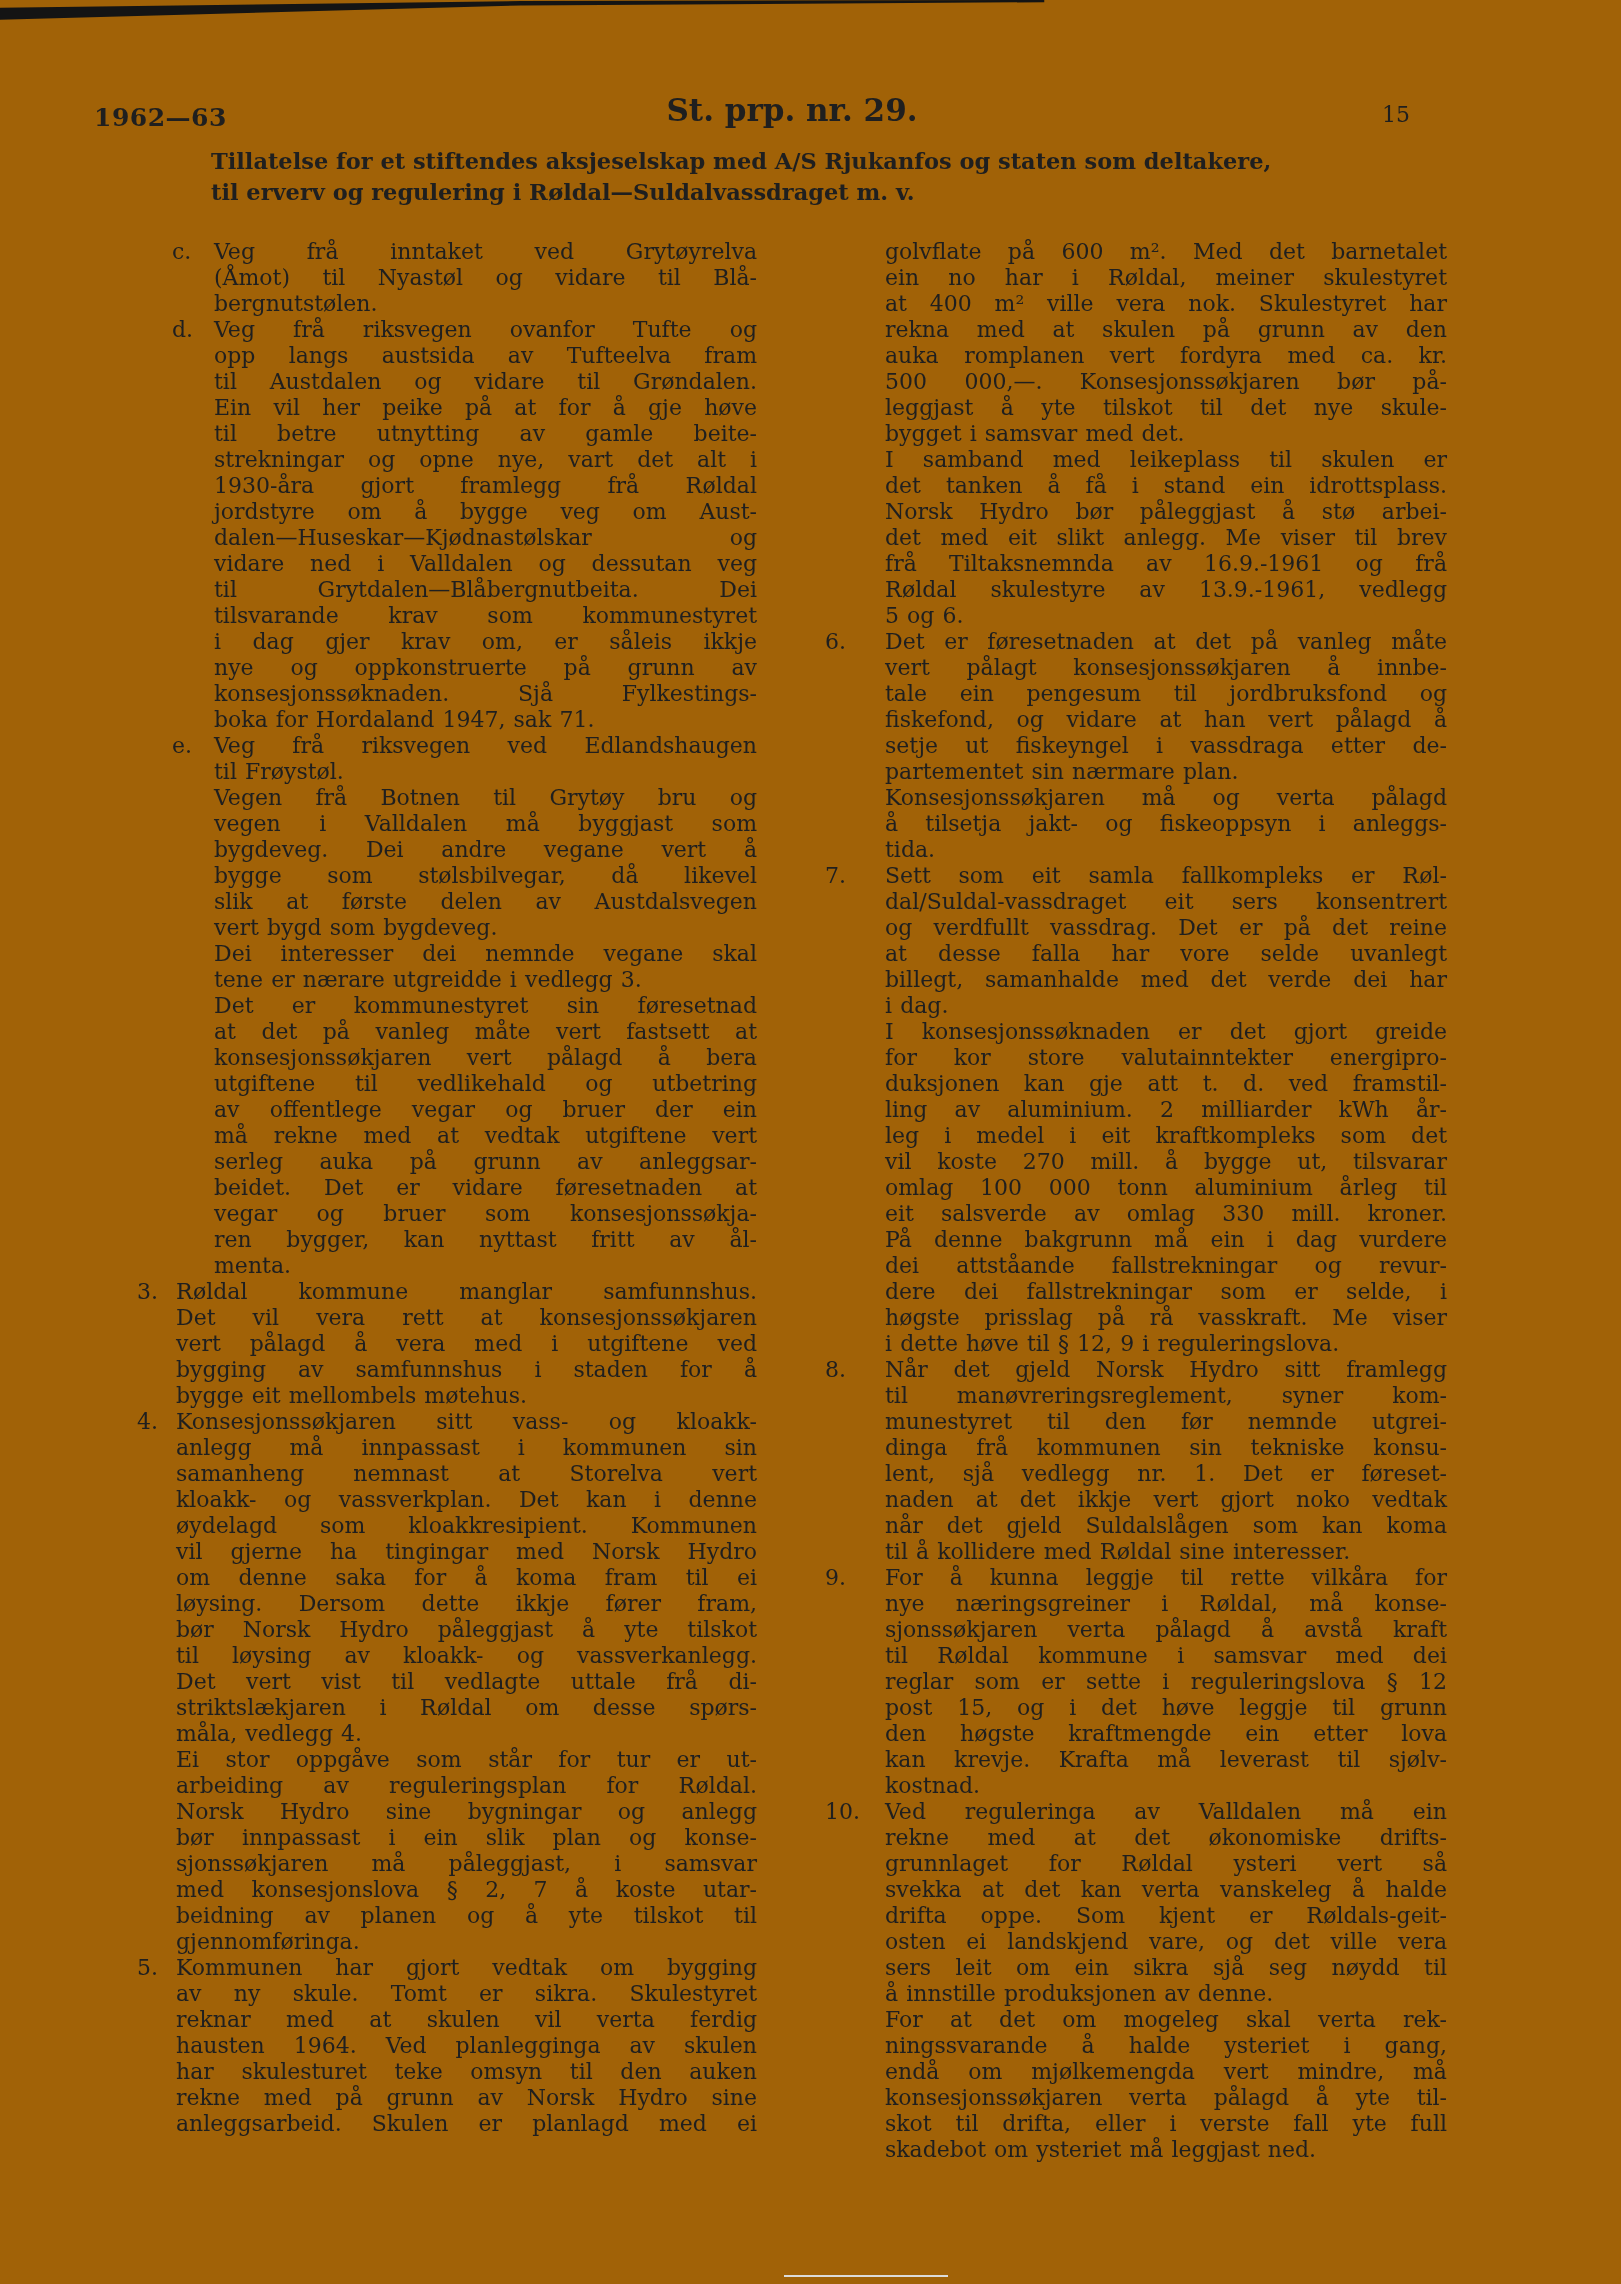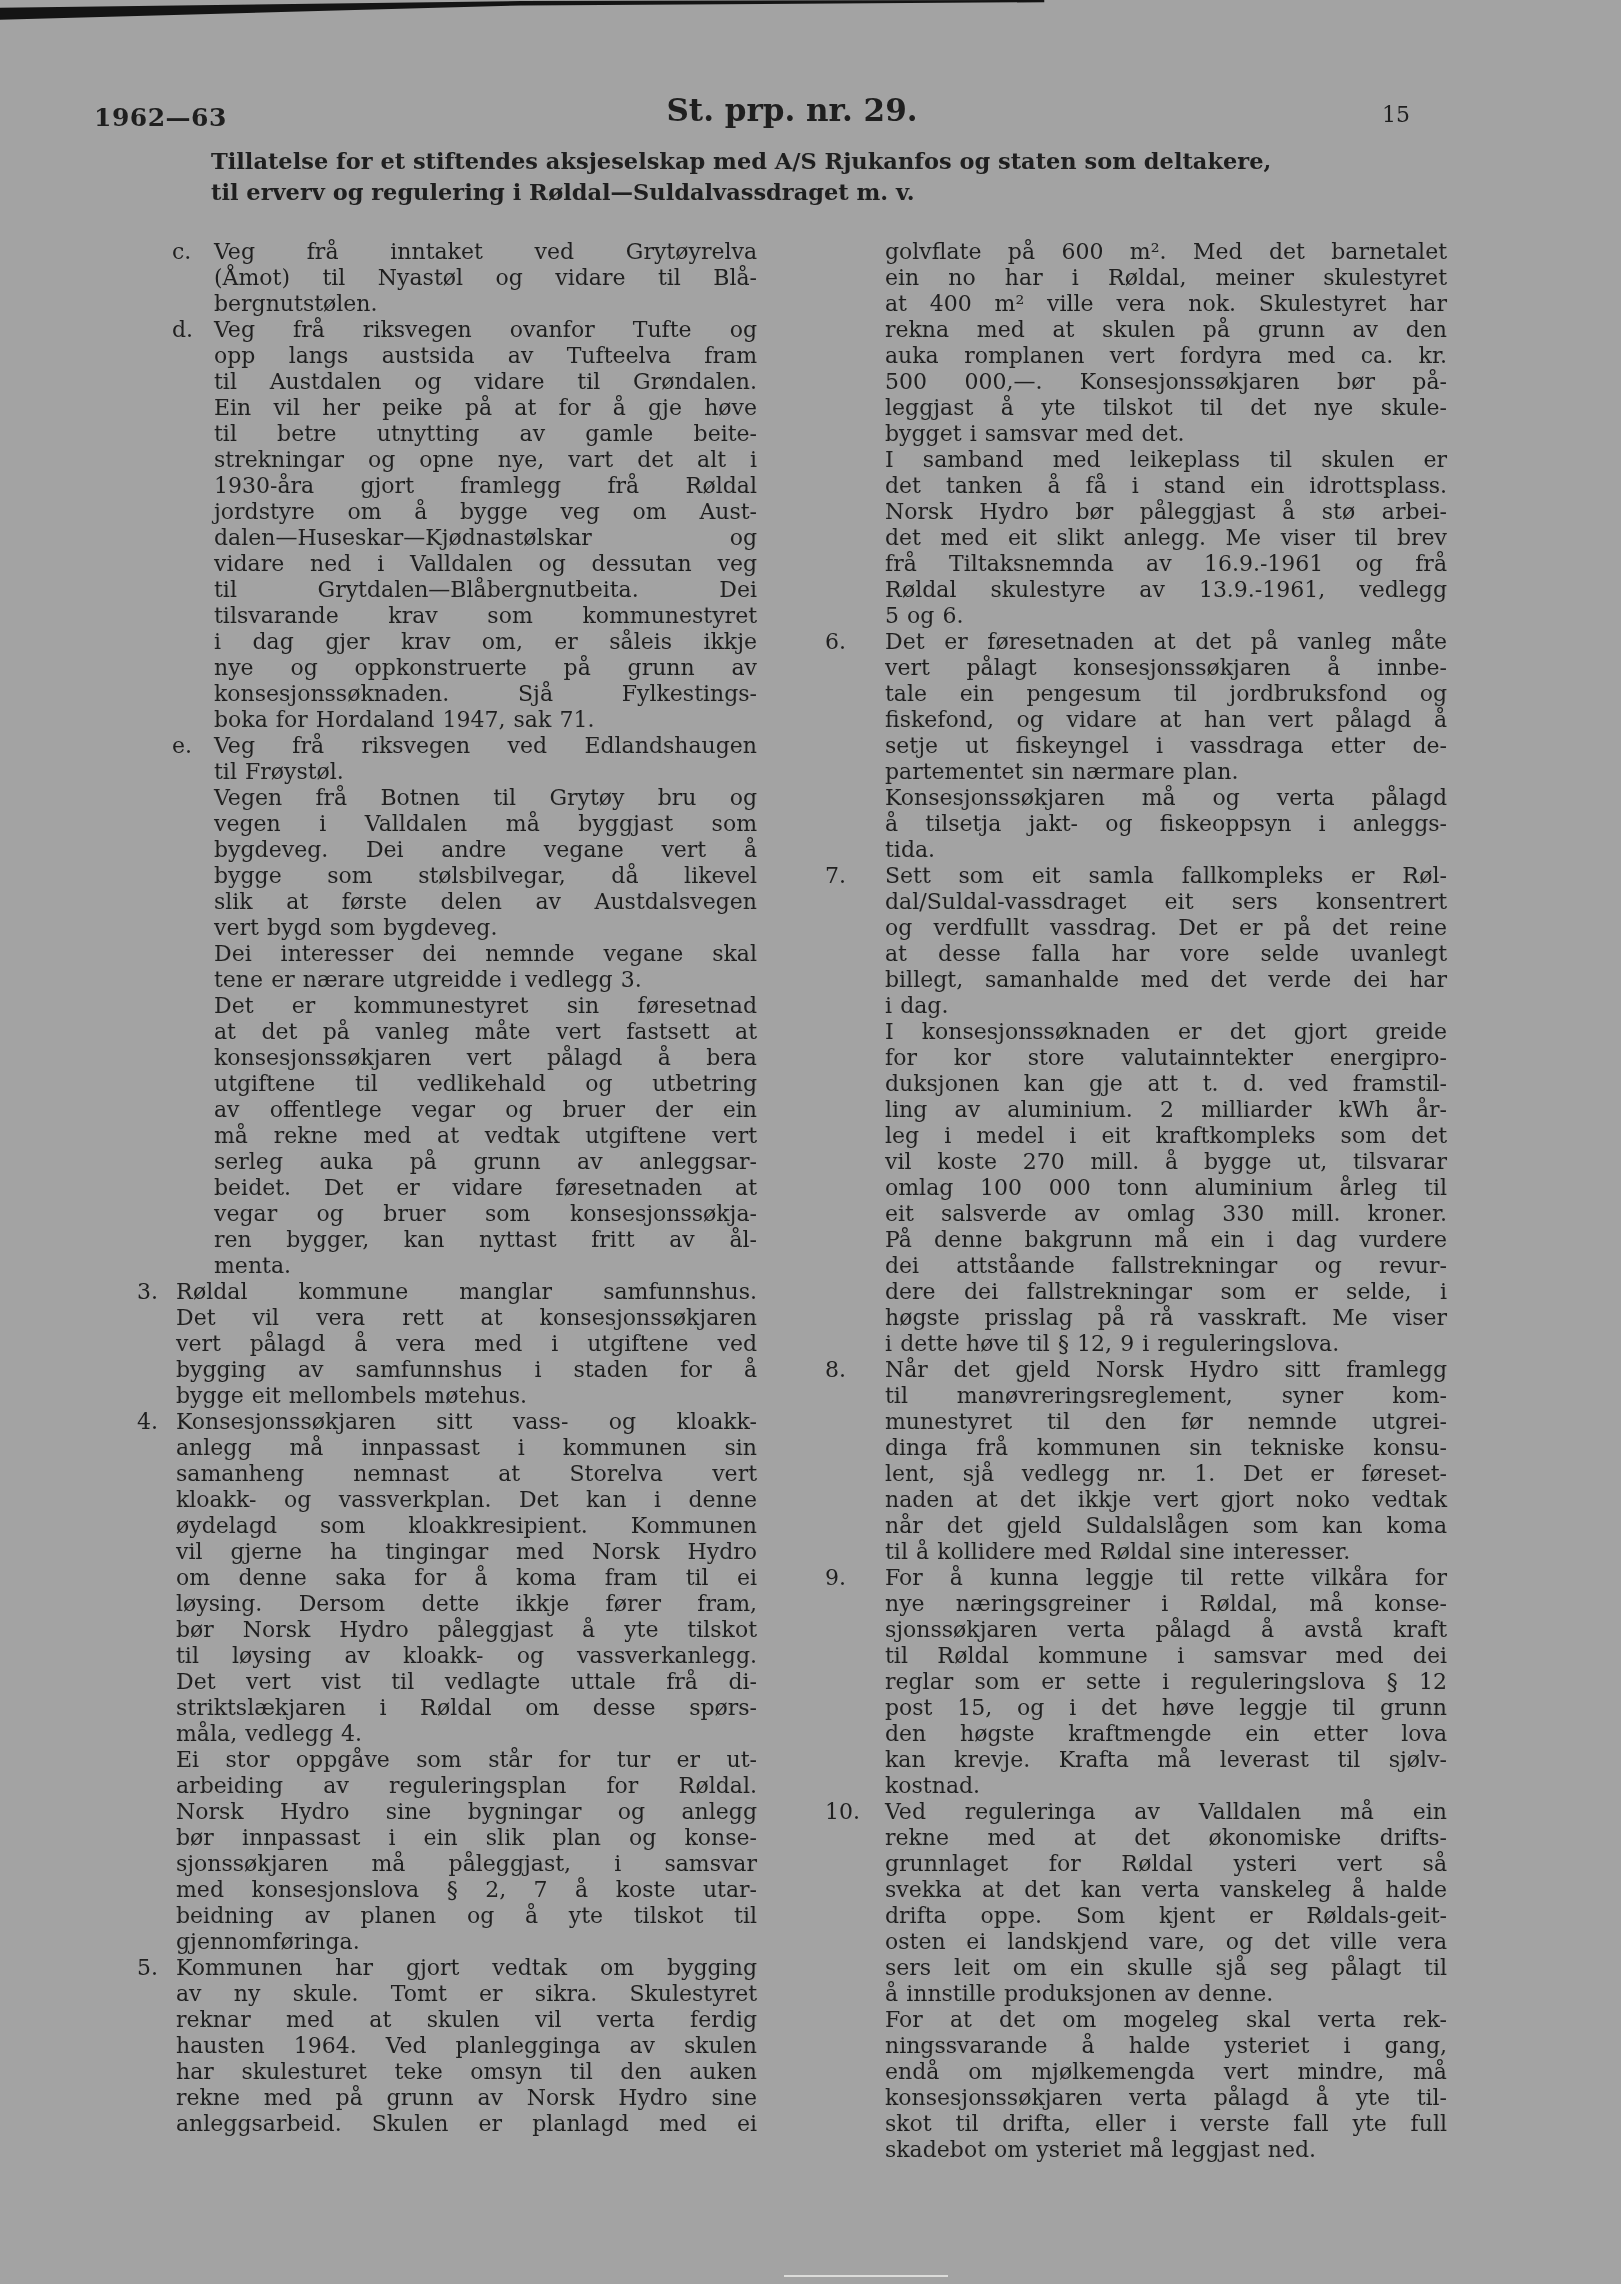--- a/index.html
+++ b/index.html
@@ -1,20 +1,20 @@
 <!DOCTYPE html>
 <html style="font-size:8.8px"><head>
 <meta charset="utf-8">
 <style>
   html,body{margin:0;padding:0;background:#e8e8e6;}
   .page{
     position:relative;
     width:1622px;
     height:2284px;
-    background:#a3a3a3;
+    background:#a16207;
     font-family:"DejaVu Serif","Liberation Serif",serif;
     color:#1f1f1f;
     overflow:hidden;
   }
   .scan-top{position:absolute;left:0;top:0;width:1047px;height:22px;}
   .scan-bottom{position:absolute;left:784px;top:2275px;width:164px;height:1.6px;background:#dcdcda;}
   .h-year{position:absolute;left:94px;top:103px;font-size:25px;font-weight:bold;letter-spacing:0.5px;white-space:nowrap;}
   .h-title{position:absolute;left:614px;top:92px;width:356px;text-align:center;font-size:31px;font-weight:bold;white-space:nowrap;}
   .h-page{position:absolute;left:1382px;top:102px;font-size:22px;}
   .subtitle{position:absolute;left:211px;top:146px;width:1162px;text-align:left;font-weight:bold;font-size:22.5px;line-height:31px;}
@@ -261,21 +261,21 @@
       </div>
       <div class="item numbered-right">
         <span class="marker">10.</span>
         <div class="para">
           <div class="line">Ved reguleringa av Valldalen må ein</div>
           <div class="line">rekne med at det økonomiske drifts-</div>
           <div class="line">grunnlaget for Røldal ysteri vert så</div>
           <div class="line">svekka at det kan verta vanskeleg å halde</div>
           <div class="line">drifta oppe. Som kjent er Røldals-geit-</div>
           <div class="line">osten ei landskjend vare, og det ville vera</div>
-          <div class="line">sers leit om ein skulle sjå seg pålagt til</div>
+          <div class="line">sers leit om ein sikra sjå seg nøydd til</div>
           <div class="line end">å innstille produksjonen av denne.</div>
         </div>
         <div class="para">
           <div class="line">For at det om mogeleg skal verta rek-</div>
           <div class="line">ningssvarande å halde ysteriet i gang,</div>
           <div class="line">endå om mjølkemengda vert mindre, må</div>
           <div class="line">konsesjonssøkjaren verta pålagd å yte til-</div>
           <div class="line">skot til drifta, eller i verste fall yte full</div>
           <div class="line end">skadebot om ysteriet må leggjast ned.</div>
         </div>

